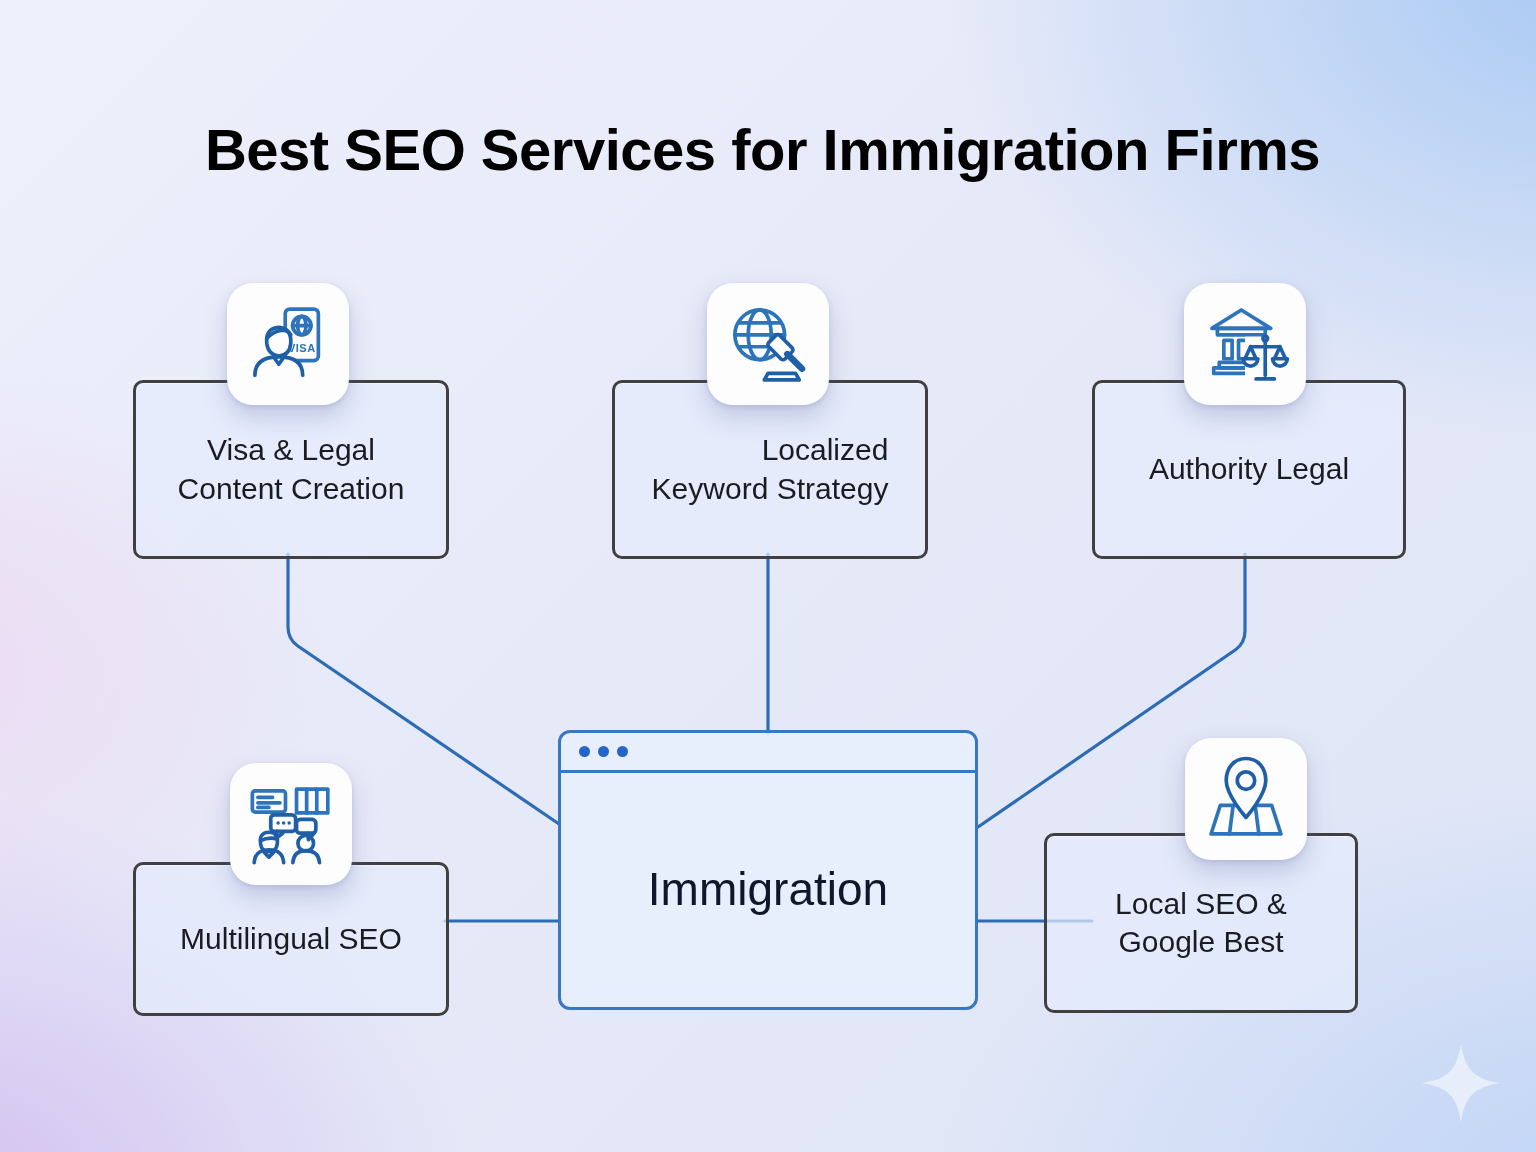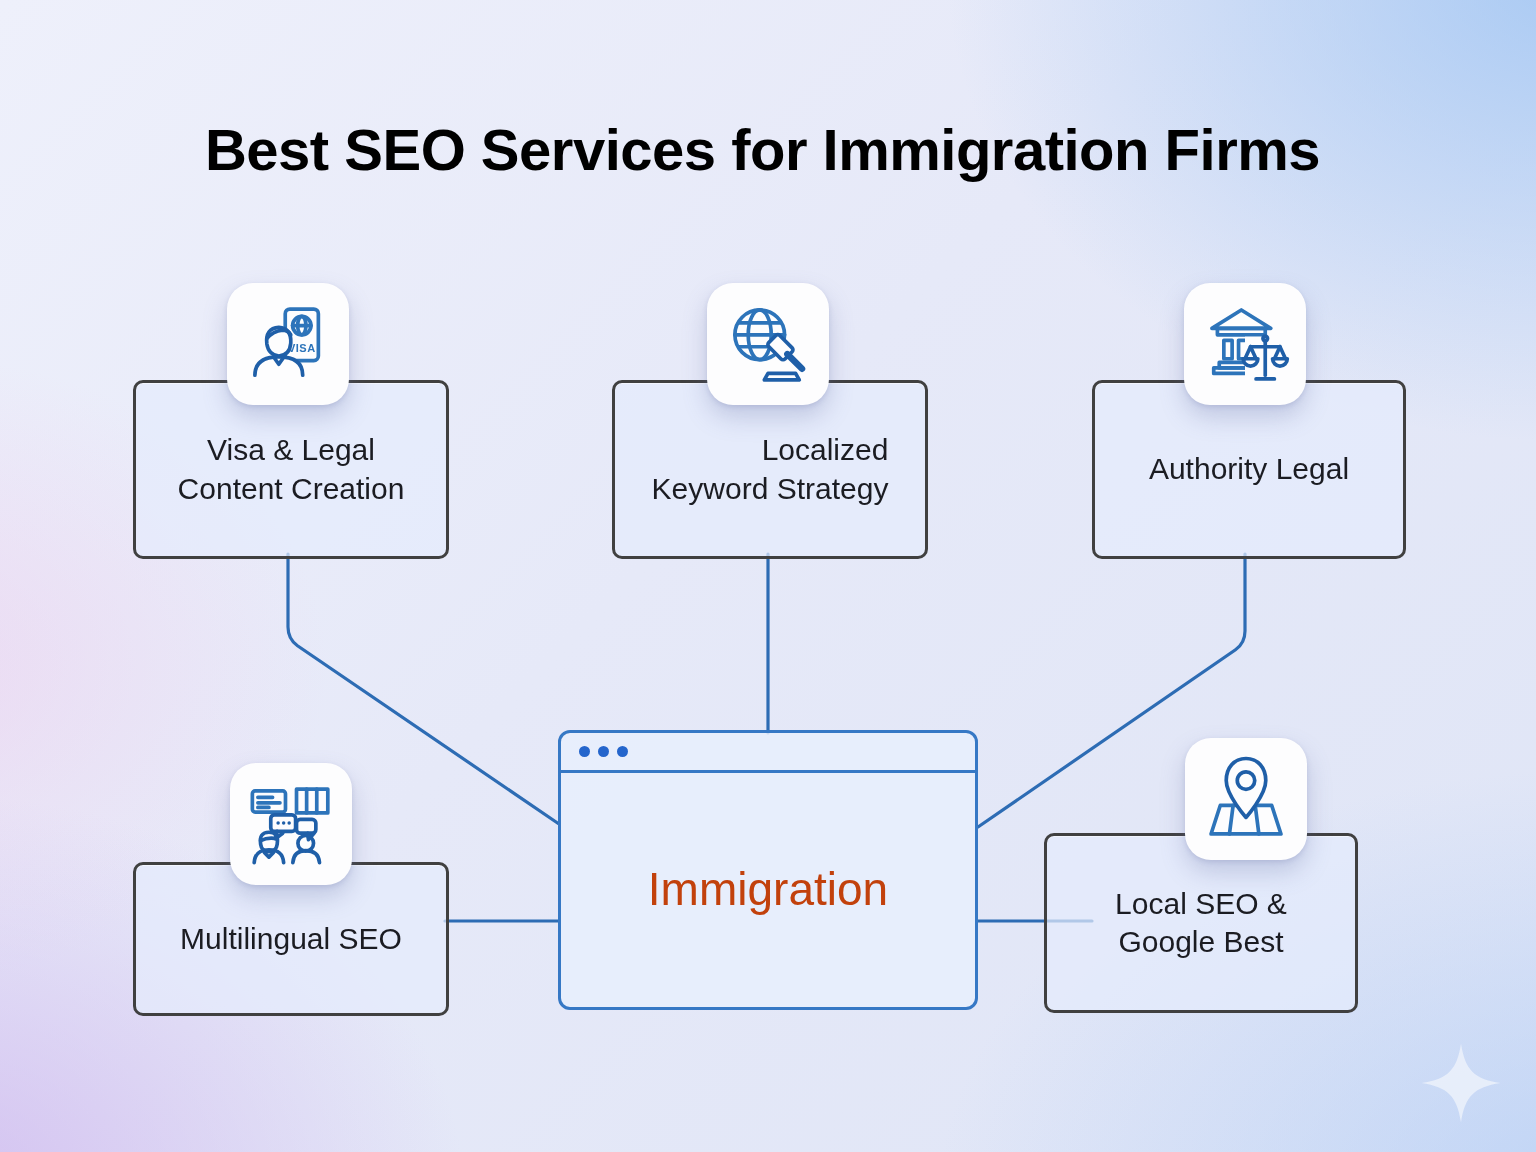--- a/index.html
+++ b/index.html
@@ -55,21 +55,21 @@
     height: 37px; border-bottom: 3px solid #3678c5;
     display: flex; align-items: center; gap: 8px;
     padding-left: 18px;
   }
   .browser-dot { width: 11px; height: 11px; border-radius: 50%; background: #2465cc; }
   .browser-body {
     flex: 1; display: flex; flex-direction: column;
     align-items: center; justify-content: center;
     text-align: center;
   }
-  .browser-body .label { font-size: 46px; color: #c2410c; line-height: 1.42; font-weight: 500; }
+  .browser-body .label { font-size: 46px; color: #0f172a; line-height: 1.42; font-weight: 500; }
   .sparkle { position: absolute; z-index: 0; left: 1420px; top: 1042px; width: 82px; height: 82px; opacity: 0.7; }
   .ic { stroke: #2d74ba; stroke-width: 4; fill: none; stroke-linecap: round; stroke-linejoin: round; }
   .ic-dark { stroke: #1f5fa8; }
 </style>
 </head>
 <body>
 
 <svg class="connectors" width="1536" height="1152" viewBox="0 0 1536 1152">
   <g stroke="#2d6cb4" stroke-width="3.2" fill="none" stroke-linecap="round">
     <path d="M768 554 L768 733"></path>

